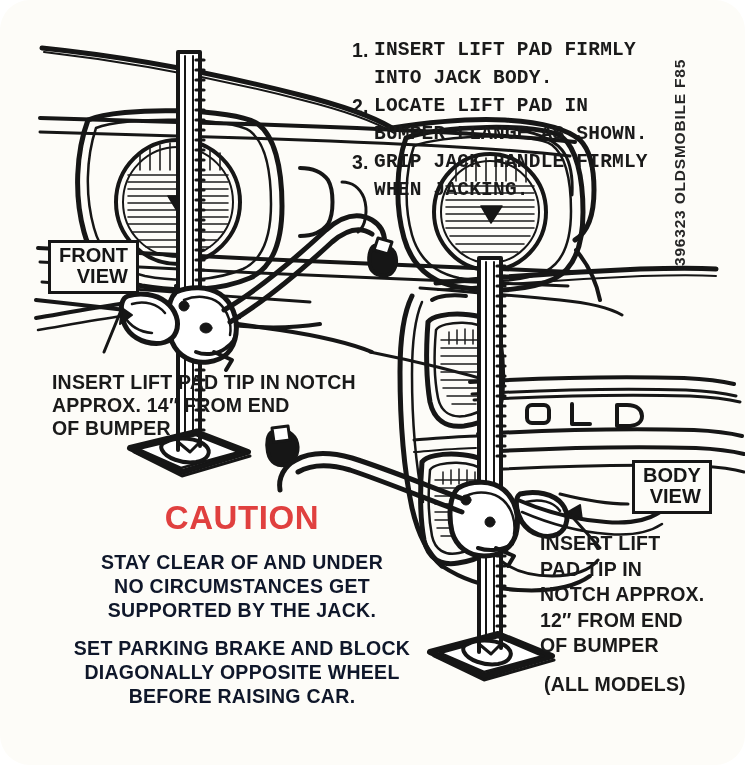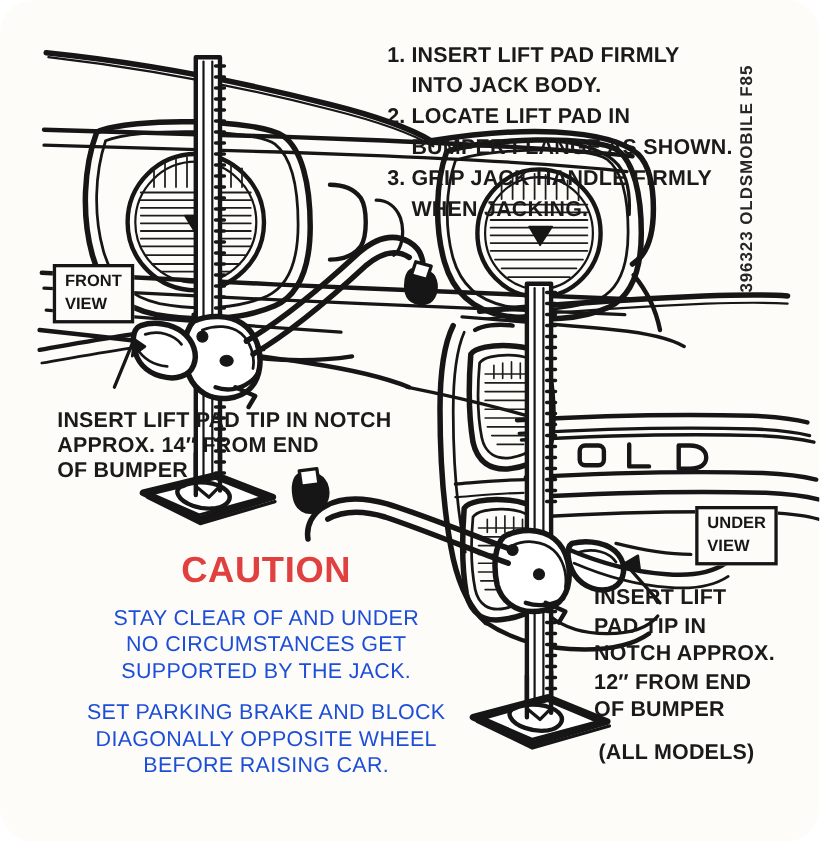--- a/index.html
+++ b/index.html
@@ -45,20 +45,21 @@
   #numbered-steps .step {
     display: flex;
     align-items: flex-start;
   }
   #numbered-steps .num {
     width: 22px;
     flex: 0 0 22px;
   }
   #numbered-steps .body {
     flex: 1 1 auto;
+    font-family: Liberation Mono, monospace;
   }
   #front-note {
     left: 52px;
     top: 361px;
     width: 340px;
     font-size: 19.5px;
     line-height: 23px;
     margin-top: 10px;
   }
   #rear-note {
@@ -71,48 +72,48 @@
   #rear-note .models {
     margin-top: 13px;
     margin-left: 4px;
   }
   
   .view-box {
     position: absolute;
     border: 3px solid #161616;
     background: #fdfcf8;
     padding: 2px 8px 4px 8px;
-    font-size: 15px;
+    font-size: 20px;
     font-weight: bold;
     line-height: 21px;
     color: #161616;
-    text-align: left;
+    text-align: right;
   }
   #front-view-box { left: 48px; top: 240px; }
   #rear-view-box  { left: 632px; top: 460px; }
 
   
   #caution-block {
     position: absolute;
     left: 42px;
     top: 500px;
     width: 400px;
     text-align: center;
   }
   #caution-title {
     color: #e0403f;
     font-size: 33px;
     font-weight: bold;
     line-height: 36px;
     letter-spacing: 0.6px;
   }
   .caution-para {
-    color: #1d4ed8;
+    color: #0f172a;
     font-size: 19.5px;
-    font-weight: normal;
+    font-weight: bold;
     line-height: 24px;
     letter-spacing: 0.3px;
     margin-top: 14px;
   }
   
   #part-number {
     position: absolute;
     left: 671px;
     top: 196px;
     width: 230px;
@@ -404,21 +405,21 @@
     <div>VIEW</div>
   </div>
 
   <div class="txt" id="front-note">
     <div>INSERT LIFT PAD TIP IN NOTCH</div>
     <div>APPROX. 14″ FROM END</div>
     <div>OF BUMPER</div>
   </div>
 
   <div class="view-box" id="rear-view-box">
-    <div>UNDER</div>
+    <div>BODY</div>
     <div>VIEW</div>
   </div>
 
   <div class="txt" id="rear-note">
     <div>INSERT LIFT</div>
     <div>PAD TIP IN</div>
     <div>NOTCH APPROX.</div>
     <div>12″ FROM END</div>
     <div>OF BUMPER</div>
     <div class="models">(ALL MODELS)</div>

